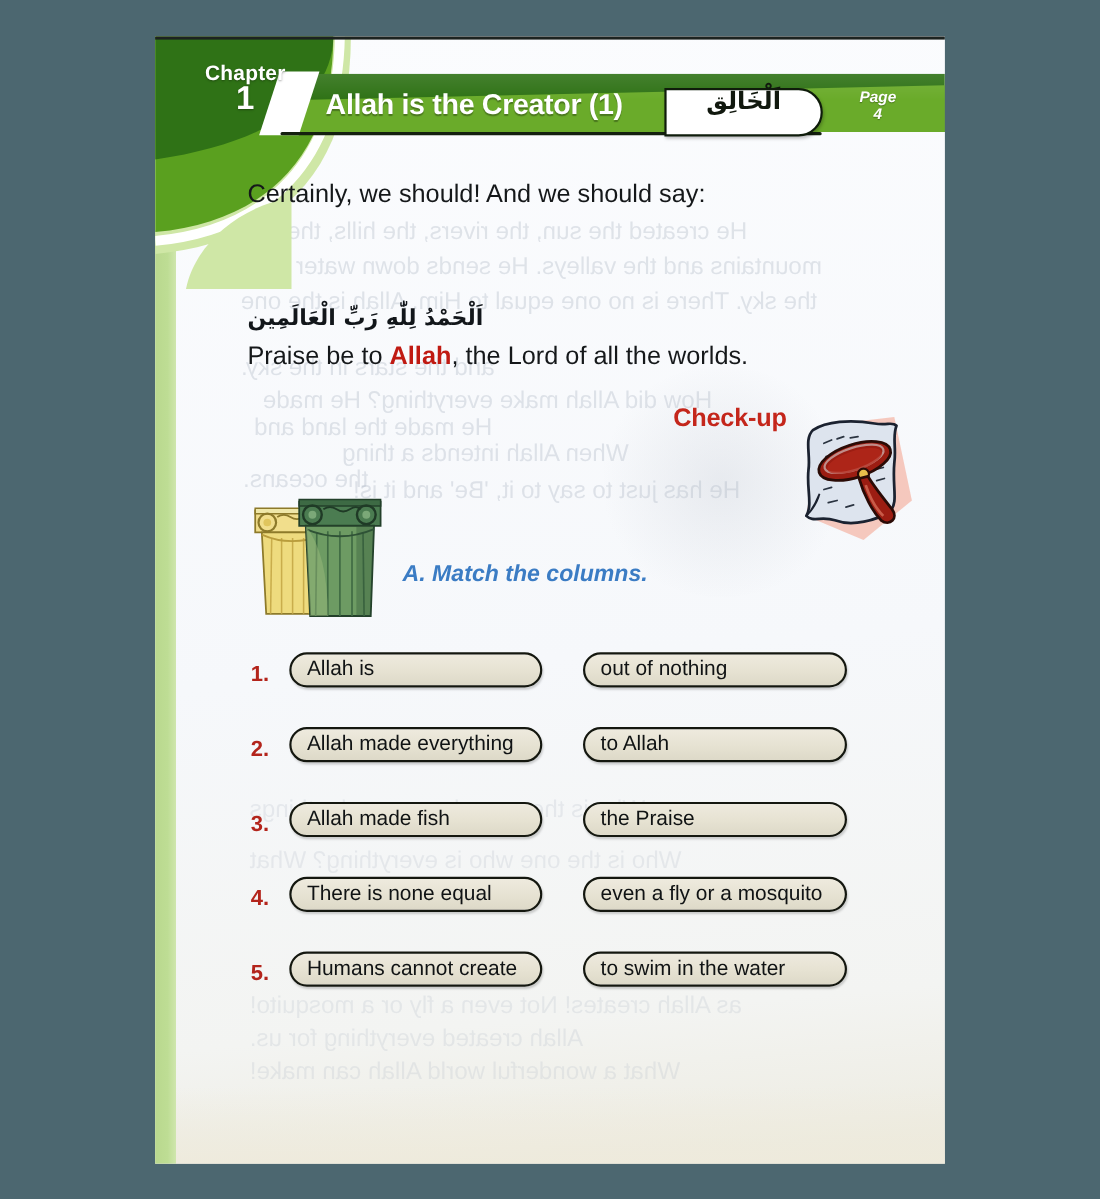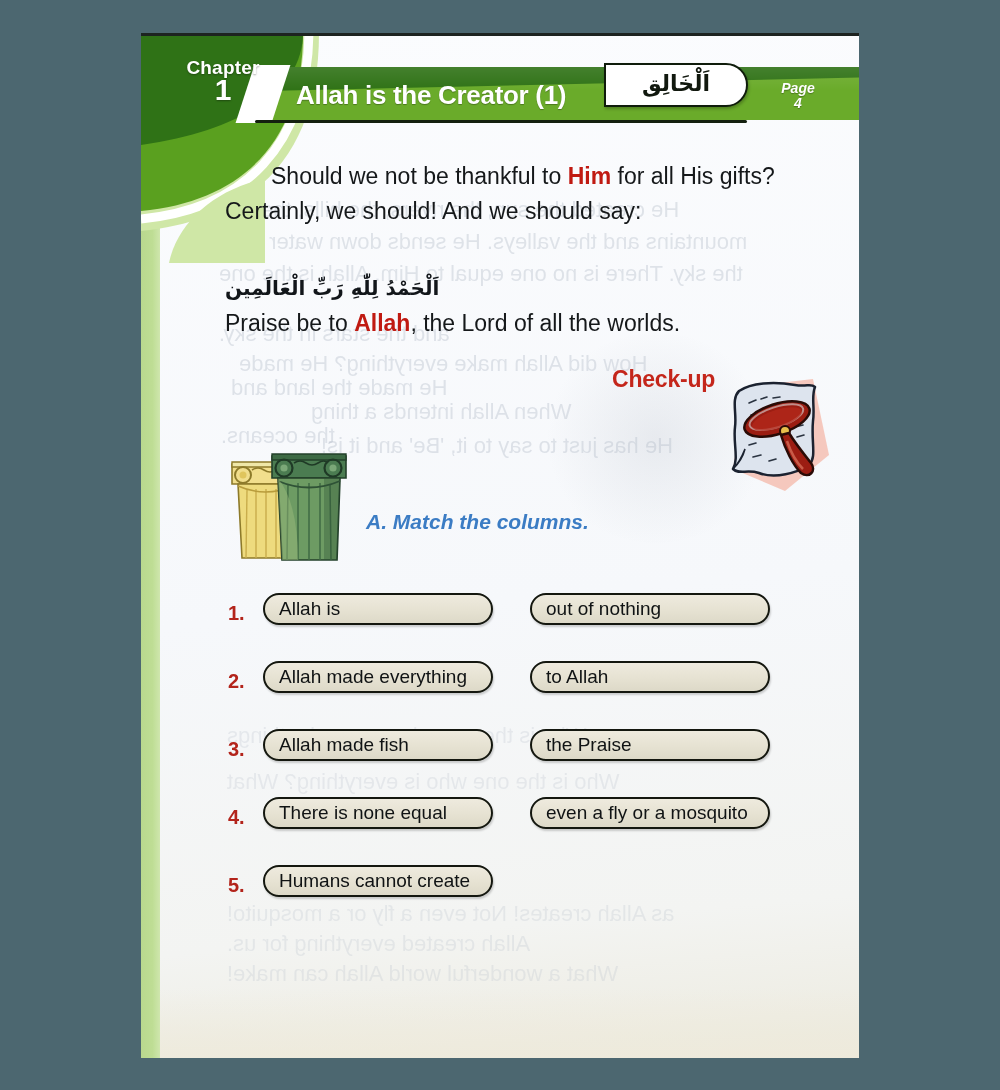--- a/index.html
+++ b/index.html
@@ -115,29 +115,28 @@
     height: 3px;
     background: #14200f;
     border-radius: 2px;
     z-index: 22;
   }
 
   
   #arabic-pill {
     position: absolute;
     left: 463px;
-    top: 30px;
+    top: 47px;
     width: 140px;
     height: 40px;
     background: #ffffff;
     border: 2px solid #0f1c0b;
     border-radius: 0 22px 22px 0;
     z-index: 24;
     display: flex;
-    align-items: center;
     justify-content: center;
     box-shadow: 1px 2px 3px rgba(0,0,0,0.25);
   }
   #arabic-pill span {
     font-family: "DejaVu Sans", sans-serif;
     font-size: 22px;
     font-weight: bold;
     color: #11180e;
     direction: rtl;
     line-height: 1;
@@ -412,21 +411,20 @@
       <div class="word">Chapter</div>
       <div class="num">1</div>
     </div>
 
     <div id="page-number">
       <div class="lbl">Page</div>
       <div class="val">4</div>
     </div>
 
     <div id="body-text">
-      <div class="indent"><span>Should we not be thankful to </span><span class="em-red">Him</span><span> for all His gifts?</span></div>
       <div>Certainly, we should! And we should say:</div>
     </div>
 
     <div id="dua-line">
       <span id="dua-arabic">اَلْحَمْدُ لِلّٰهِ رَبِّ الْعَالَمِين</span>
     </div>
 
     <div id="dua-meaning"><span>Praise be to </span><span class="em-red">Allah</span><span>, the Lord of all the worlds.</span></div>
 
     <div id="checkup-label">Check-up</div>
@@ -545,20 +543,21 @@
 
       <div class="match-row">
         <div class="row-num">4.</div>
         <div class="pill left">There is none equal</div>
         <div class="pill right">even a fly or a mosquito</div>
       </div>
 
       <div class="match-row">
         <div class="row-num">5.</div>
         <div class="pill left">Humans cannot create</div>
+        <div class="pill right">to swim in the water</div>
       </div>
 
     </div>
 
     <div id="page-bottom-fade"></div>
     <div id="page-top-edge"></div>
 
   </div>
 </div>
 

